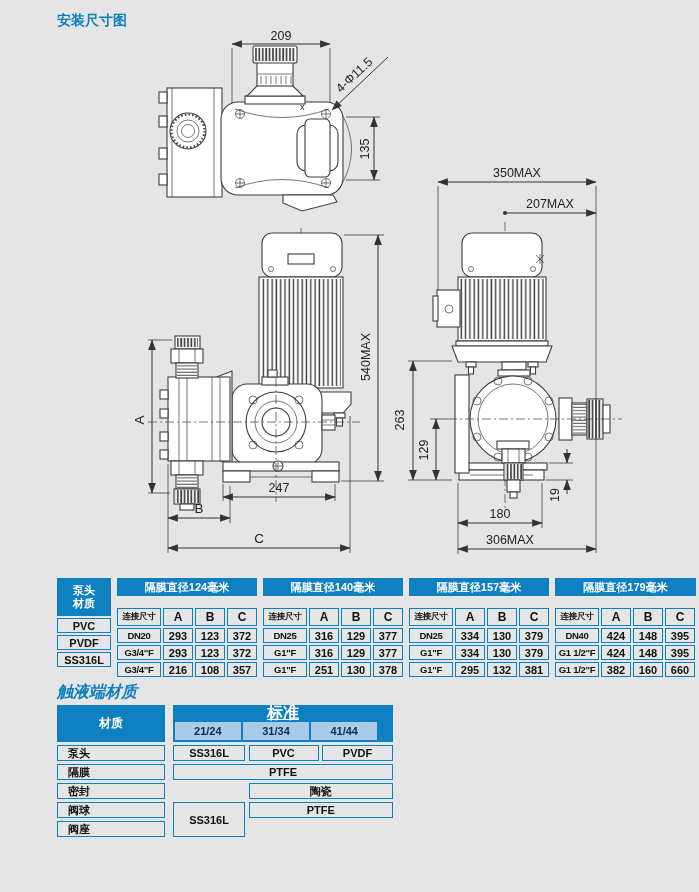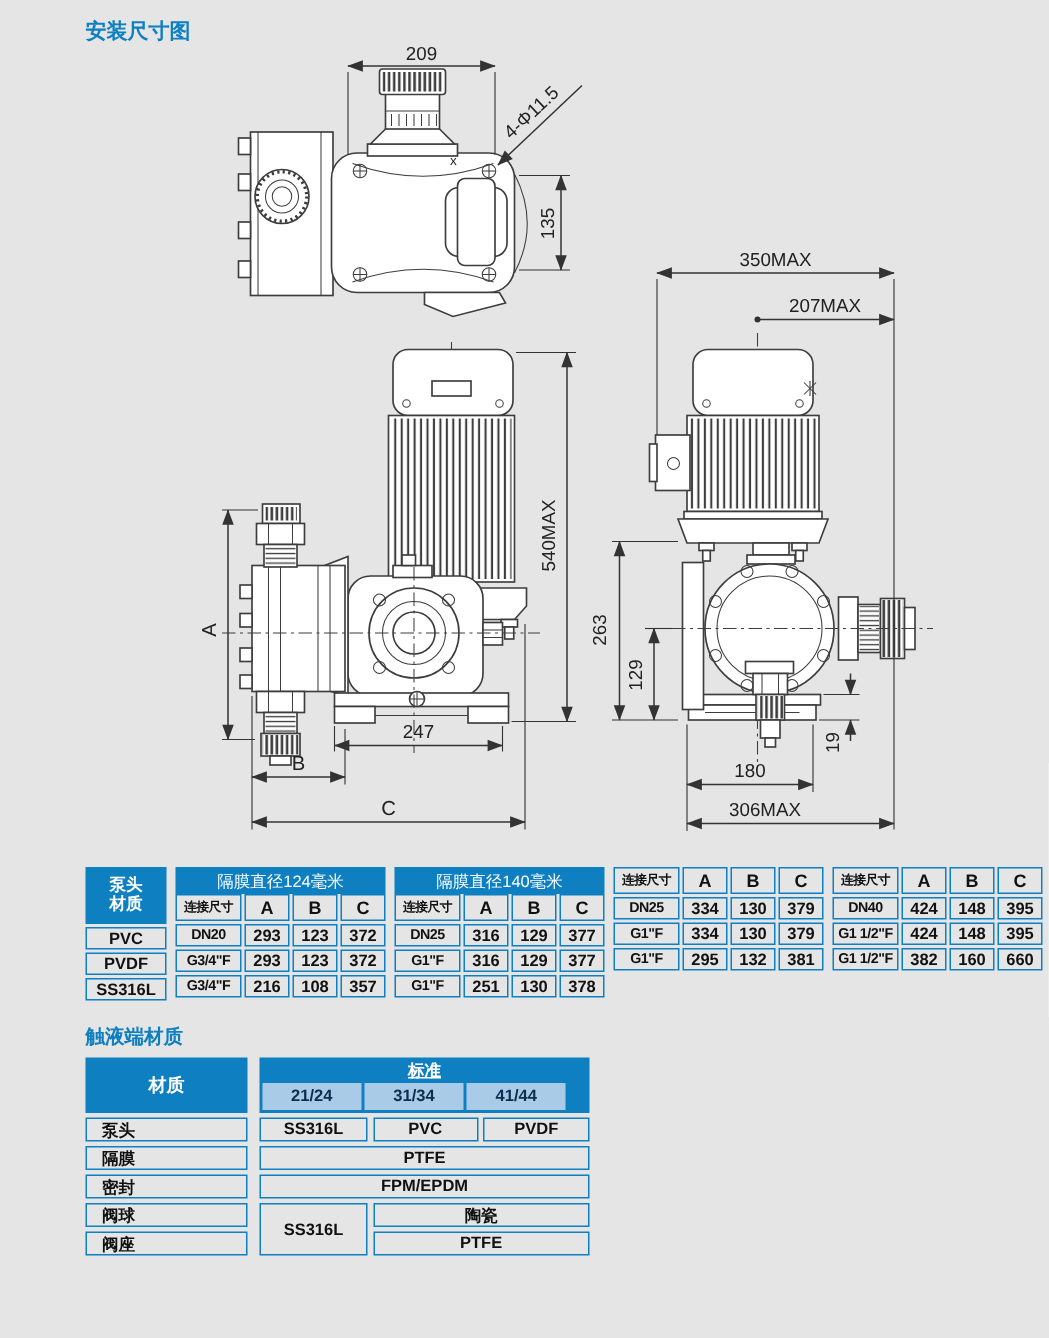--- a/index.html
+++ b/index.html
@@ -1,50 +1,50 @@
 <!DOCTYPE html>
 <html style="--accent: #0e7fc1; --light: #a9cbe8;"><head>
 <meta charset="utf-8">
 <style>
   :root{ --accent:#0e7fc1; --light:#a9cbe8; --ink:#3d3d3d; }
   *{box-sizing:border-box;margin:0;padding:0;}
   body{background:#fff;font-family:"Liberation Sans","DejaVu Sans",sans-serif;}
   .page{position:relative;width:699px;height:892px;background:#e5e5e5;overflow:hidden;}
   .page-title{position:absolute;left:57px;top:12px;font-size:14px;font-weight:bold;color:var(--accent);}
-  .sec2-title{position:absolute;left:57px;top:682px;font-size:13px;font-weight:bold;color:var(--accent);}
+  .sec2-title{position:absolute;left:57px;top:682px;font-size:16px;font-weight:bold;color:var(--accent);font-style:italic;}
   svg.drawing{position:absolute;left:0;top:0;}
   svg text{font-family:"Liberation Sans","DejaVu Sans",sans-serif;}
   .ol{fill:#fff;stroke:var(--ink);stroke-width:1.1;}
   .thin{fill:none;stroke:var(--ink);stroke-width:0.7;}
   .cl{fill:none;stroke:var(--ink);stroke-width:0.7;stroke-dasharray:9 3 2 3;}
   .ext{stroke:#333;stroke-width:0.75;}
   .dim{stroke:#333;stroke-width:1;marker-start:url(#ar);marker-end:url(#ar);}
   .dimA{stroke:#333;stroke-width:1;marker-end:url(#ar);}
   .dt{font-size:12.5px;fill:#222;}
   .dt2{font-size:13.5px;fill:#222;}
   .xm{font-size:9px;fill:#222;}
   
   .dimtab{position:absolute;left:57px;top:578px;display:grid;grid-template-columns:54px 140px 140px 140px 141px;column-gap:6px;}
   .dt-left{display:flex;flex-direction:column;gap:2px;}
   .corner{height:38px;background:var(--accent);color:#fff;display:flex;flex-direction:column;align-items:center;justify-content:center;font-size:11px;font-weight:bold;line-height:1.15;}
   .rh{height:15px;border:1px solid var(--accent);display:flex;align-items:center;justify-content:center;font-weight:bold;font-size:11px;color:#111;}
-  .sec-title{height:18px;background:var(--accent);color:#fff;font-weight:normal;font-size:11px;display:flex;align-items:center;justify-content:center;margin-bottom:0;}
+  .sec-title{height:18px;background:var(--accent);color:#fff;font-weight:bold;font-size:11px;display:flex;align-items:center;justify-content:center;margin-bottom:12px;}
   .sec-grid{display:grid;grid-template-columns:44px 30px 30px 30px;gap:2px;}
   .sub{height:18px;border:1px solid var(--accent);display:flex;align-items:center;justify-content:center;font-weight:bold;font-size:12px;color:#111;}
   .sub.c0{font-size:8.5px;letter-spacing:-0.3px;}
   .cell{height:15px;border:1px solid var(--accent);display:flex;align-items:center;justify-content:center;font-weight:bold;font-size:11px;color:#111;}
   .cell.conn{font-size:9.5px;letter-spacing:-0.3px;}
   
   .mattab{position:absolute;left:57px;top:705px;display:grid;grid-template-columns:108px 220px;column-gap:8px;}
   .mt-left{display:flex;flex-direction:column;gap:3px;}
   .mt-hdr{height:37px;background:var(--accent);color:#fff;font-weight:bold;font-size:12px;display:flex;align-items:center;justify-content:center;}
   .mt-label{height:16px;border:1px solid var(--accent);display:flex;align-items:center;padding-left:10px;font-weight:bold;font-size:11px;color:#111;}
   .mt-right{display:flex;flex-direction:column;gap:3px;}
   .std-block{height:37px;background:var(--accent);display:flex;flex-direction:column;}
-  .std-title{height:17px;color:#fff;font-weight:bold;font-size:11px;display:flex;align-items:center;justify-content:center;text-decoration:underline;}
+  .std-title{height:17px;color:#fff;font-weight:bold;font-size:16px;display:flex;align-items:center;justify-content:center;text-decoration:underline;}
   .std-cols{flex:1;display:grid;grid-template-columns:1fr 1fr 1fr;gap:2.5px;padding:0 16px 2px 2px;}
   .std-col{background:var(--light);display:flex;align-items:center;justify-content:center;font-weight:bold;font-size:11px;color:#0c2d4d;}
   .mt-grid{display:grid;grid-template-columns:72px 70px 71px;column-gap:3.5px;row-gap:3px;grid-auto-rows:16px;}
   .mc{border:1px solid var(--accent);display:flex;align-items:center;justify-content:center;font-weight:bold;font-size:11px;color:#111;}
   .span3{grid-column:1/4;}
   .span23{grid-column:2/4;}
   .rspan{grid-row:4/6;grid-column:1;}
 </style>
 </head>
 <body>
@@ -384,20 +384,21 @@
         <div class="cell">129</div>
         <div class="cell">377</div>
         <div class="cell conn">G1"F</div>
         <div class="cell">251</div>
         <div class="cell">130</div>
         <div class="cell">378</div>
       </div>
     </div>
 
     <div class="sec">
+      <div class="sec-title">隔膜直径157毫米</div>
       <div class="sec-grid">
         <div class="sub c0">连接尺寸</div>
         <div class="sub">A</div>
         <div class="sub">B</div>
         <div class="sub">C</div>
         <div class="cell conn">DN25</div>
         <div class="cell">334</div>
         <div class="cell">130</div>
         <div class="cell">379</div>
         <div class="cell conn">G1"F</div>
@@ -405,20 +406,21 @@
         <div class="cell">130</div>
         <div class="cell">379</div>
         <div class="cell conn">G1"F</div>
         <div class="cell">295</div>
         <div class="cell">132</div>
         <div class="cell">381</div>
       </div>
     </div>
 
     <div class="sec">
+      <div class="sec-title">隔膜直径179毫米</div>
       <div class="sec-grid">
         <div class="sub c0">连接尺寸</div>
         <div class="sub">A</div>
         <div class="sub">B</div>
         <div class="sub">C</div>
         <div class="cell conn">DN40</div>
         <div class="cell">424</div>
         <div class="cell">148</div>
         <div class="cell">395</div>
         <div class="cell conn">G1 1/2"F</div>
@@ -451,21 +453,20 @@
           <div class="std-col">21/24</div>
           <div class="std-col">31/34</div>
           <div class="std-col">41/44</div>
         </div>
       </div>
       <div class="mt-grid">
         <div class="mc">SS316L</div>
         <div class="mc">PVC</div>
         <div class="mc">PVDF</div>
         <div class="mc span3">PTFE</div>
-        <div class="mc span3">FPM/EPDM</div>
         <div class="mc rspan">SS316L</div>
         <div class="mc span23">陶瓷</div>
         <div class="mc span23">PTFE</div>
       </div>
     </div>
   </div>
 
 </div>
 
 </body></html>

